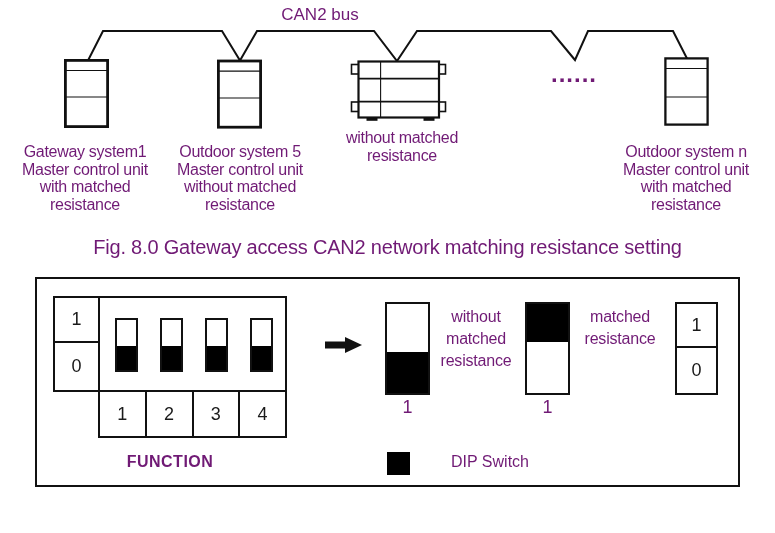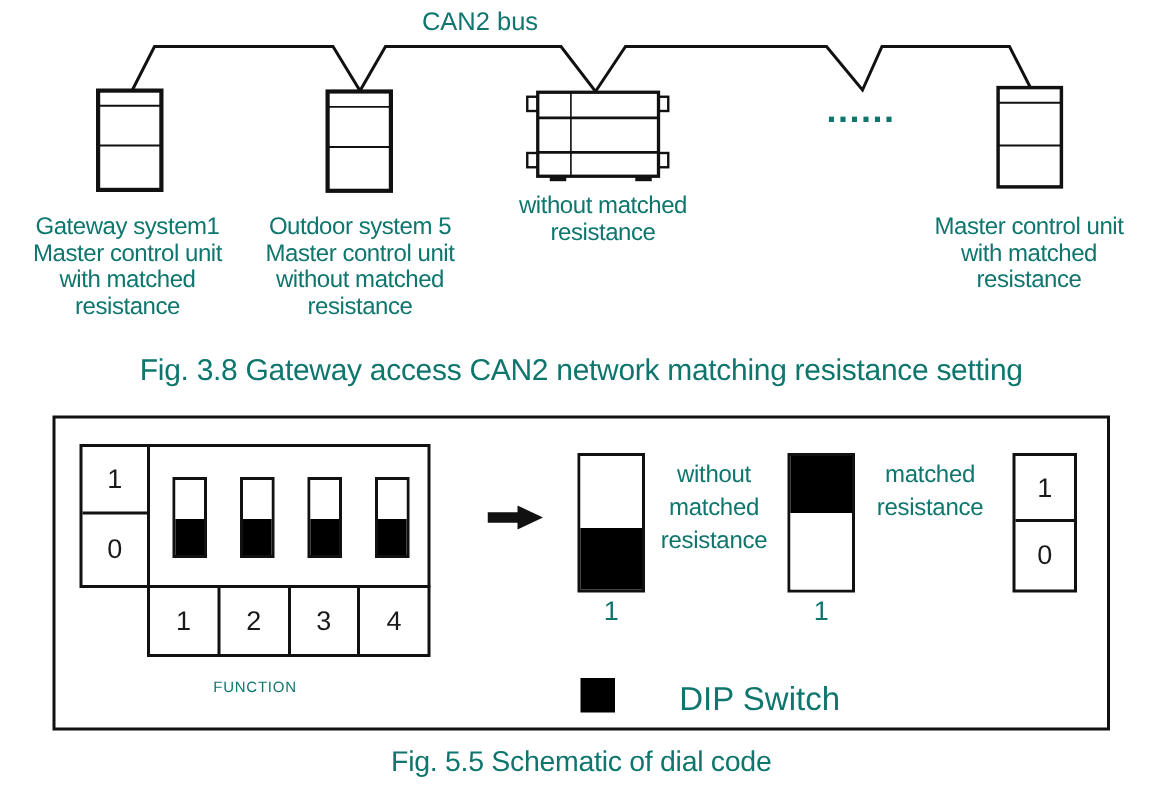--- a/index.html
+++ b/index.html
@@ -1,21 +1,21 @@
 <!DOCTYPE html>
 <html><head>
 <meta charset="utf-8">
 <style>
   * { margin:0; padding:0; box-sizing:border-box; }
   html,body { background:#fff; }
   body { font-family:"Liberation Sans","DejaVu Sans",sans-serif; color:#1a1a1a; }
   #page { position:relative; width:775px; height:533px; background:#fff; overflow:hidden; }
 
   .abs { position:absolute; }
-  .txt { position:absolute; text-align:center; color:#0f766e; }
+  .txt { position:absolute; text-align:center; color:#701a75; }
   .devlabel { font-size:16px; line-height:17.5px; letter-spacing:-0.3px; }
   .devlabel span { display:block; }
   .caption { font-size:20px; letter-spacing:-0.2px; }
   .caption55 { font-size:19px; letter-spacing:-0.2px; }
   .buslabel { font-size:17px; }
   .dots { font-size:24px; font-weight:bold; letter-spacing:1px; line-height:24px; }
 
   
   #panel { position:absolute; left:35px; top:277px; width:705px; height:210px;
            border:2.5px solid #111; background:#fff; }
@@ -34,39 +34,39 @@
                background:#fff; display:flex; flex-direction:column; }
   .dipswitch .white { flex:0 0 26px; background:#fff; }
   .dipswitch .black { flex:1; background:#000; }
 
   
   #num-row { left:61px; top:111px; width:189px; height:48px; display:flex; }
   #num-row .ncell { flex:1; display:flex; align-items:center; justify-content:center;
                     font-size:18px; border-left:2px solid #111; }
   #num-row .ncell:first-child { border-left:none; }
 
-  .function-label { font-size:10px; letter-spacing:0.5px; }
+  .function-label { font-size:16px; letter-spacing:0.5px;font-weight:bold; }
 
   
   .tallswitch { position:absolute; width:45px; height:93px; border:2.5px solid #111;
                 background:#fff; display:flex; flex-direction:column; }
   .tallswitch .seg-w { background:#fff; }
   .tallswitch .seg-b { background:#000; }
   .state-text { font-size:16px; line-height:22px; letter-spacing:-0.2px; }
   .state-text span { display:block; }
   .pos-label { font-size:18px; }
 
   
   #indicator { left:638px; top:23px; width:43px; height:93px; border-width:2.5px; }
   #indicator .cell { width:100%; display:flex; align-items:center; justify-content:center; font-size:18px; }
   #indicator .cell.top { height:44px; border-bottom:2.5px solid #111; }
   #indicator .cell.bot { height:44px; }
 
   #legend-swatch { left:350px; top:173px; width:23px; height:23px; background:#000; }
-  .legend-text { font-size:22px; text-align:right; }
+  .legend-text { font-size:16px; text-align:center; }
 </style>
 </head>
 <body>
 
 <div id="page">
 
   <svg class="abs" style="left:0;top:0" width="775" height="235" viewBox="0 0 775 235">
 
     <polyline points="88,60.5 103,31 222,31 240,60.5 257,31 374,31 397,61 417,31 551,31 575,60 588,31 673,31 687,58.5" fill="none" stroke="#111" stroke-width="2" stroke-linejoin="miter"></polyline>
 
@@ -119,26 +119,27 @@
     <span>without matched</span>
     <span>resistance</span>
   </div>
 
   <div class="txt devlabel" style="left:327px;top:129px;width:150px;line-height:18px">
     <span>without matched</span>
     <span>resistance</span>
   </div>
 
   <div class="txt devlabel" style="left:608px;top:143px;width:156px">
+    <span>Outdoor system n</span>
     <span>Master control unit</span>
     <span>with matched</span>
     <span>resistance</span>
   </div>
 
-  <div class="txt caption" style="left:0;top:236px;width:775px">Fig. 3.8 Gateway access CAN2 network matching resistance setting</div>
+  <div class="txt caption" style="left:0;top:236px;width:775px">Fig. 8.0 Gateway access CAN2 network matching resistance setting</div>
 
   <div id="panel">
 
     <div class="box" id="scale-col">
       <div class="cell top">1</div>
       <div class="cell bot">0</div>
     </div>
 
     <div class="box" id="dip-box">
       <div class="dipswitch" style="left:15px;top:20px">
@@ -195,15 +196,14 @@
 
     <div class="box" id="indicator">
       <div class="cell top">1</div>
       <div class="cell bot">0</div>
     </div>
 
     <div class="abs" id="legend-swatch"></div>
     <div class="txt legend-text" style="left:383px;top:174px;width:140px">DIP Switch</div>
   </div>
 
-  <div class="txt caption55" style="left:0;top:498px;width:775px">Fig. 5.5 Schematic of dial code</div>
 
 </div>
 
 </body></html>

